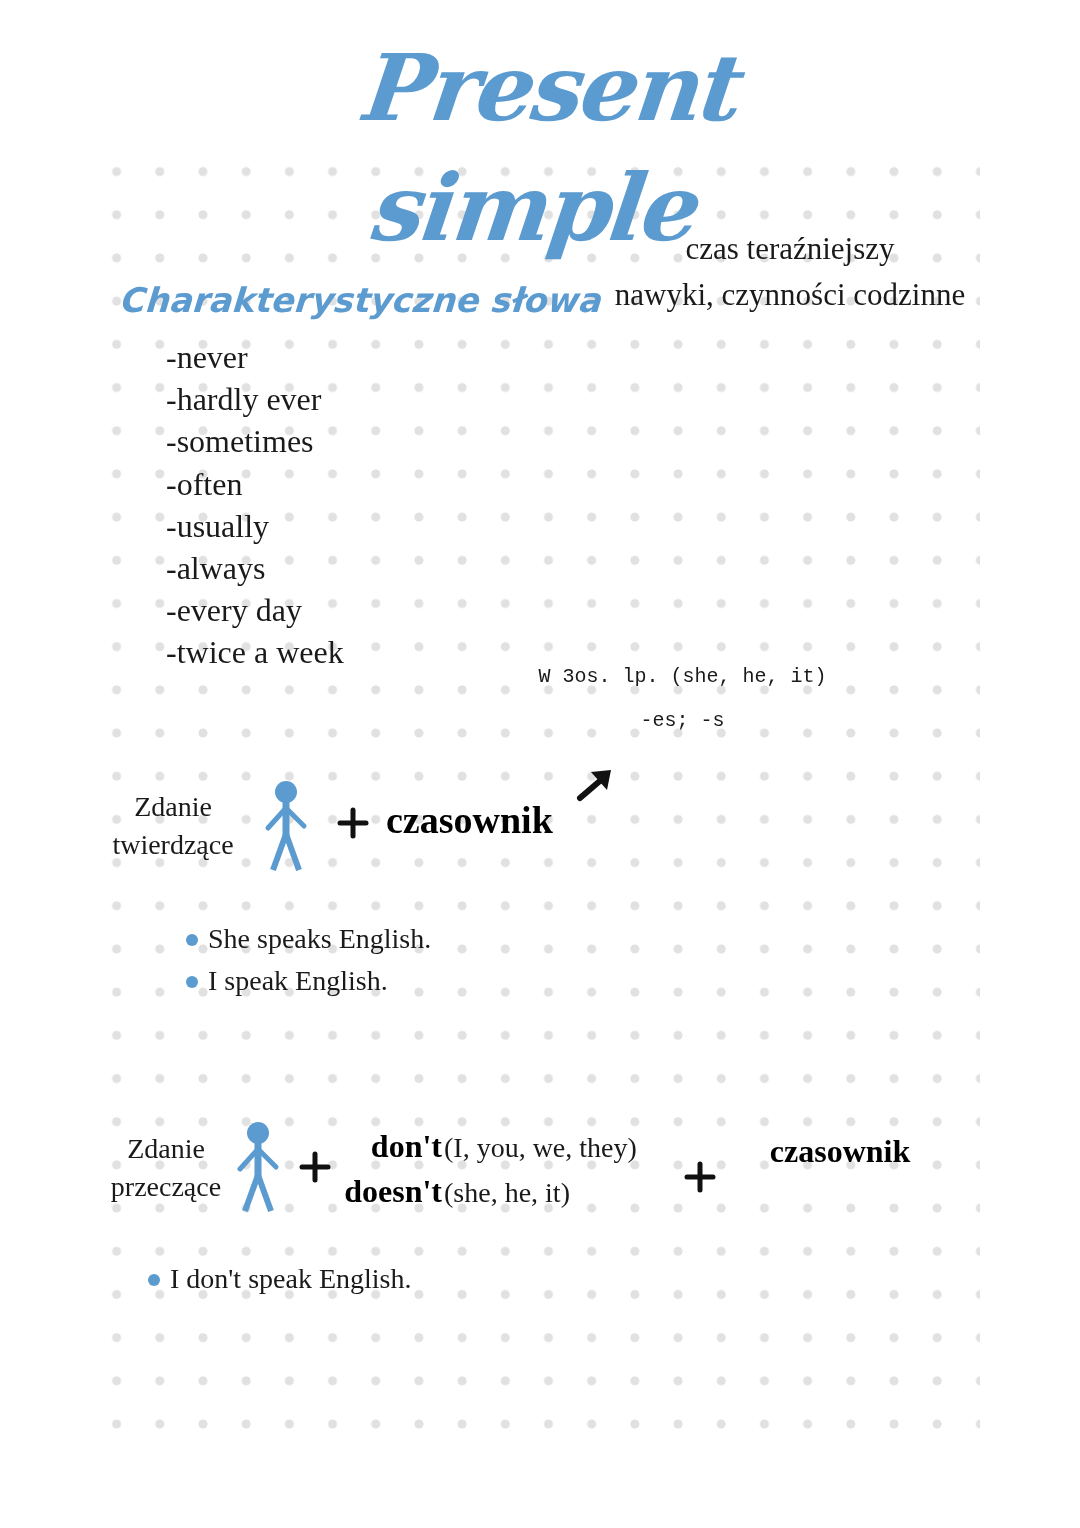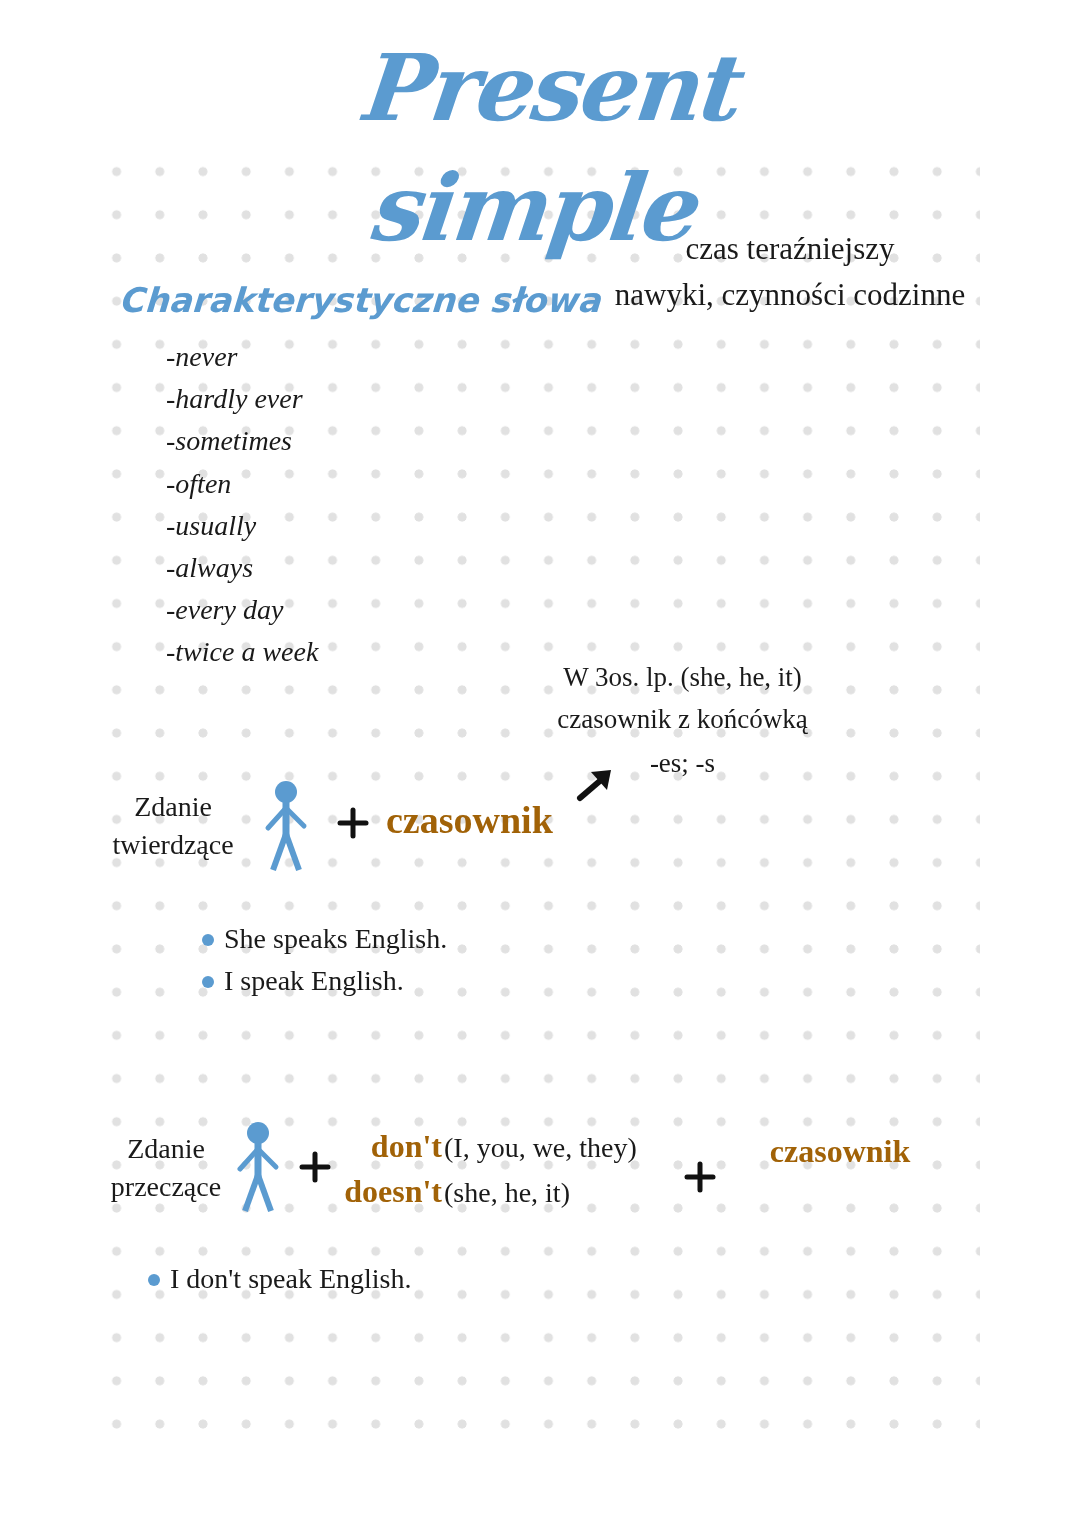--- a/index.html
+++ b/index.html
@@ -20,28 +20,28 @@
     left: 310px; top: 28px; width: 470px; text-align: center;
     font-family: "DejaVu Serif", serif; font-style: italic; font-weight: bold;
     font-size: 92px; letter-spacing: -3px; color: #5b9bd0; line-height: 120px;
     transform: skewX(-8deg);
   }
   .subtitle { left: 590px; top: 180px; width: 400px; text-align: center; font-family: "Liberation Serif", serif; font-size: 31px; line-height: 46px; color: #1a1a1a; margin-top: 46px; }
   .section-heading {
     left: 122px; top: 280px; font-family: "DejaVu Sans", sans-serif; font-style: italic; font-weight: bold;
     font-size: 34px; color: #5b9bd0; letter-spacing: 0px; transform: skewX(-6deg);
   }
-  .word-list { left: 166px; top: 336px; margin: 0; padding: 0; list-style: none; font-family: "Liberation Serif", serif; font-size: 28px; line-height: 42.2px; font-style: italic; }
-  .note { left: 520px; top: 656px; width: 325px; text-align: center; font-family: Liberation Serif, serif; font-size: 27px; line-height: 42px; }
+  .word-list { left: 166px; top: 336px; margin: 0; padding: 0; list-style: none; font-family: "Liberation Serif", serif; font-size: 32px; line-height: 42.2px; }
+  .note { left: 520px; top: 656px; width: 325px; text-align: center; font-family: Liberation Mono, monospace; font-size: 20px; line-height: 42px; }
   .note .ending { display: block; margin-top: 2px; }
   .arrow { left: 575px; top: 768px; width: 40px; height: 34px; }
   .label { font-family: "Liberation Serif", serif; font-size: 28px; line-height: 38px; text-align: center; }
   .person { width: 46px; height: 92px; }
   .plus { width: 32px; height: 32px; }
-  .blue { color: #a16207; font-weight: bold; }
+  .blue { color: #000000; font-weight: bold; }
   .verb-big { font-family: "Liberation Serif", serif; font-size: 38px; }
   .examples { margin: 0; padding: 0; list-style: none; font-family: "Liberation Serif", serif; font-size: 28px; line-height: 42px; }
   .examples li { position: relative; padding-left: 22px; }
   .examples li .bullet { position: absolute; left: 0; top: 16px; width: 12px; height: 12px; border-radius: 50%; background: #5b9bd0; }
   .neg-aux { font-family: "Liberation Serif", serif; font-size: 32px; line-height: 45px; text-align: right; }
   .neg-pron { font-family: "Liberation Serif", serif; font-size: 28px; line-height: 45px; }
   .neg-verb { font-family: "Liberation Serif", serif; font-size: 32px; line-height: 46px; text-align: center; }
 </style>
 </head>
 <body>
@@ -63,21 +63,20 @@
   <li>-sometimes</li>
   <li>-often</li>
   <li>-usually</li>
   <li>-always</li>
   <li>-every day</li>
   <li>-twice a week</li>
 </ul>
 
 <div class="abs note">
   <div>W 3os. lp. (she, he, it)</div>
-  <div>czasownik z końcówką</div>
   <span class="ending">-es;  -s</span>
 </div>
 
 <svg class="abs arrow" viewBox="0 0 40 34">
   <line x1="5" y1="30" x2="26" y2="12" stroke="#111" stroke-width="6" stroke-linecap="round"></line>
   <polygon points="16,4 36,2 32,22" fill="#111"></polygon>
 </svg>
 
 <div class="abs label" style="left:108px; top:788px; width:130px;">
   <div>Zdanie</div>
@@ -93,21 +92,21 @@
   <line x1="23" y1="54" x2="36" y2="90" stroke="#5b9bd0" stroke-width="6"></line>
 </svg>
 
 <svg class="abs plus" style="left:337px; top:807px;" viewBox="0 0 32 32">
   <line x1="16" y1="3" x2="16" y2="29" stroke="#111" stroke-width="5" stroke-linecap="round"></line>
   <line x1="3" y1="16" x2="29" y2="16" stroke="#111" stroke-width="5" stroke-linecap="round"></line>
 </svg>
 
 <div class="abs blue verb-big" style="left:386px; top:798px;">czasownik</div>
 
-<ul class="abs examples" style="left:202px; top:918px;">
+<ul class="abs examples" style="left:186px; top:918px;">
   <li><span class="bullet"></span><span>She speaks English.</span></li>
   <li><span class="bullet"></span><span>I speak English.</span></li>
 </ul>
 
 <div class="abs label" style="left:100px; top:1130px; width:132px;">
   <div>Zdanie</div>
   <div>przeczące</div>
 </div>
 
 <svg class="abs person" style="left:235px; top:1121px;" viewBox="0 0 46 92">

